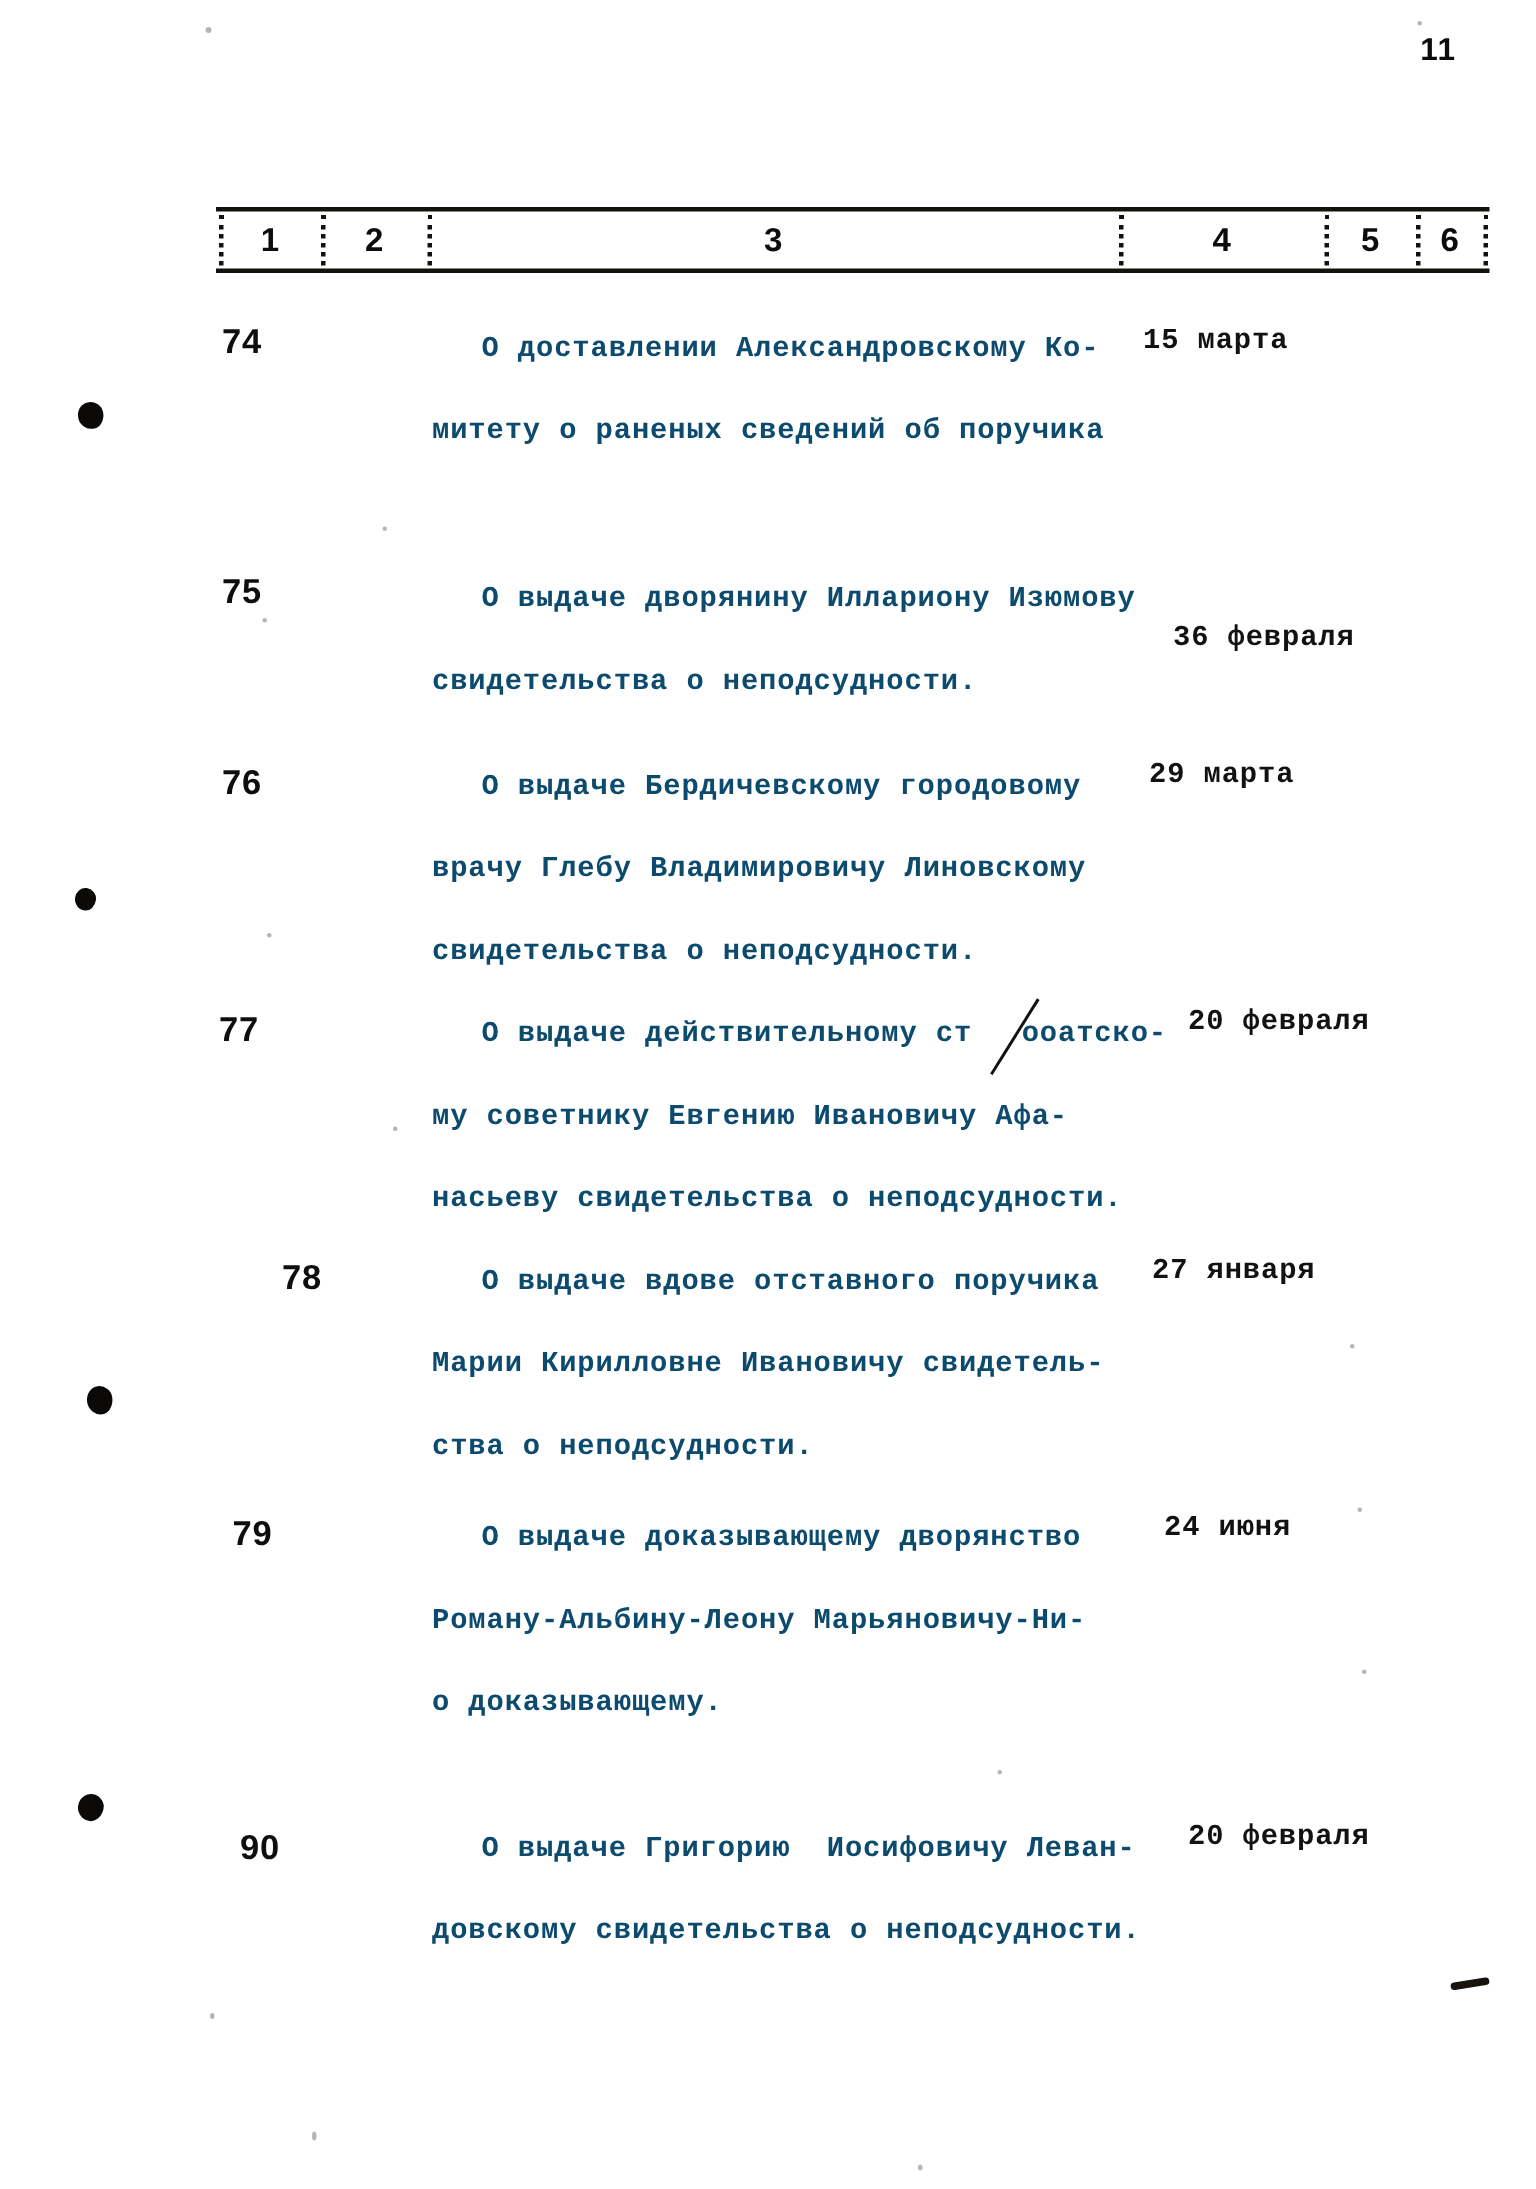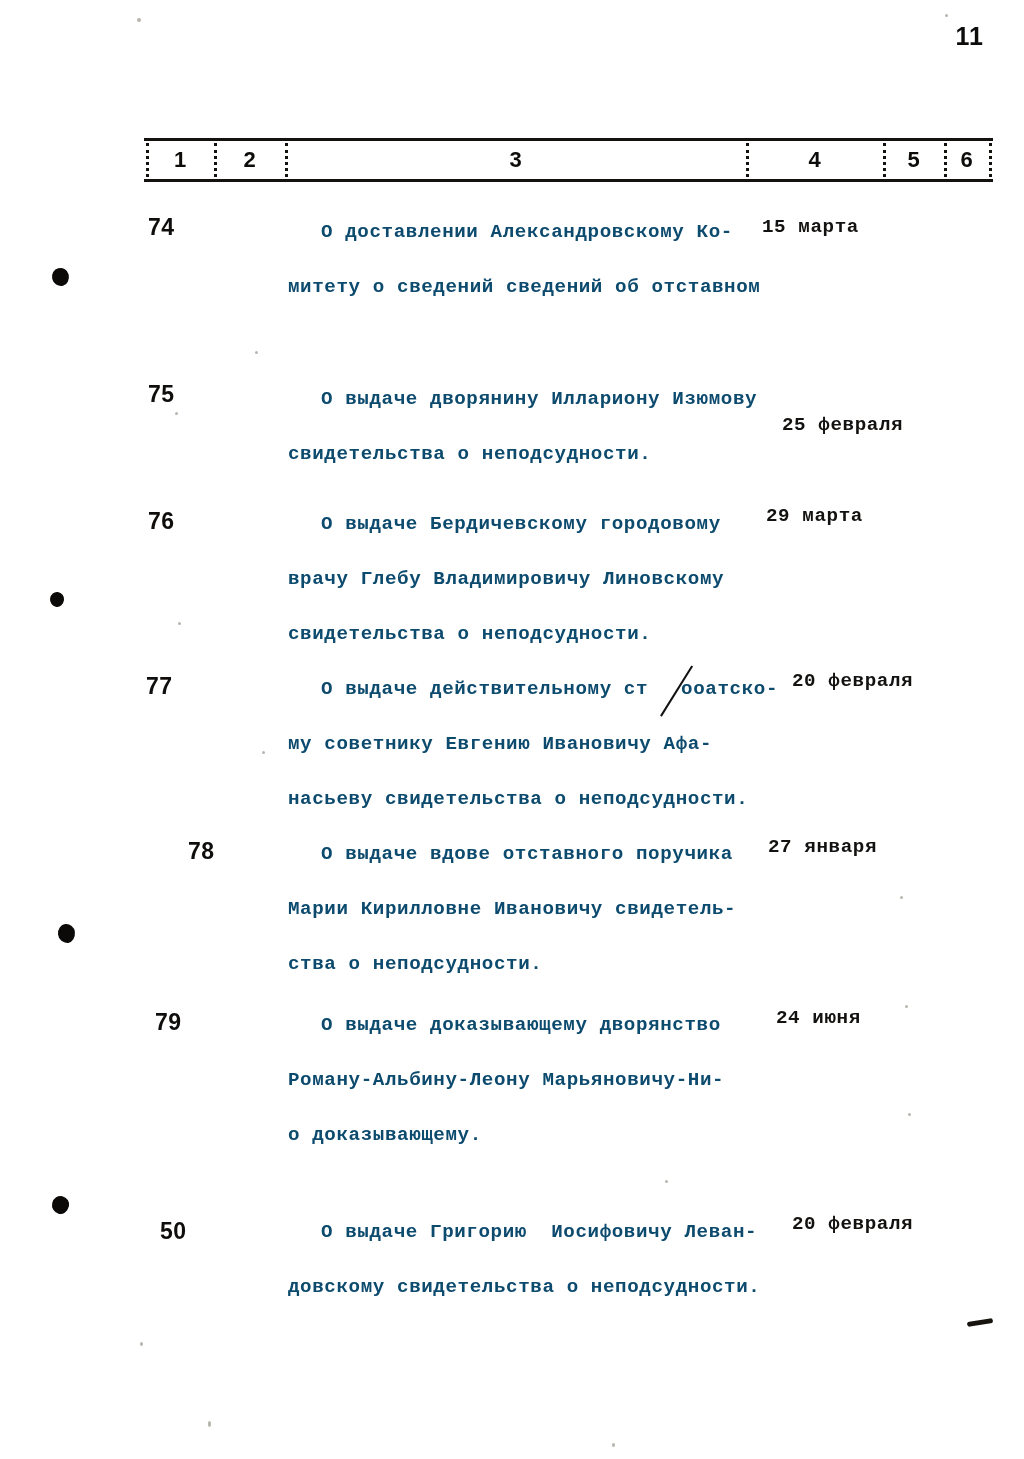--- a/index.html
+++ b/index.html
@@ -14,23 +14,23 @@
     overflow: hidden;
     font-family: "Liberation Mono", "DejaVu Sans Mono", monospace;
     color: #12100e;
     -webkit-font-smoothing: none;
   }
 
   
   #page-number {
     position: absolute;
     top: 22px;
-    right: 40px;
+    right: 53px;
     font-family: "Liberation Sans", sans-serif;
-    font-size: 25px;
+    font-size: 21px;
     font-weight: 700;
     letter-spacing: 1px;
     color: #0d0c0b;
     text-align: center;
   }
 
   
   #column-header-table {
     position: absolute;
     left: 144px;
@@ -154,32 +154,32 @@
   <div class="hcell" style="left:141px; width:461px;">3</div>
   <div class="hcell" style="left:602px; width:137px;">4</div>
   <div class="hcell" style="left:739px; width:61px;">5</div>
   <div class="hcell" style="left:800px; width:45px;">6</div>
 </div>
 
 <div class="entry" style="top:205px;">
   <div class="entry-number" style="left:148px; top:9px;">74</div>
   <div class="entry-lines" style="top:0;">
     <div class="tline indent">О доставлении Александровскому Ко-</div>
-    <div class="tline">митету о сведений сведений об отставном</div>
+    <div class="tline">митету о раненых сведений об поручика</div>
   </div>
   <div class="entry-date" style="left:762px; top:11px;">15 марта</div>
 </div>
 
 <div class="entry" style="top:372px;">
   <div class="entry-number" style="left:148px; top:9px;">75</div>
   <div class="entry-lines" style="top:0;">
     <div class="tline indent">О выдаче дворянину Иллариону Изюмову</div>
     <div class="tline">свидетельства о неподсудности.</div>
   </div>
-  <div class="entry-date" style="left:782px; top:42px;">25 февраля</div>
+  <div class="entry-date" style="left:782px; top:42px;">36 февраля</div>
 </div>
 
 <div class="entry" style="top:497px;">
   <div class="entry-number" style="left:148px; top:11px;">76</div>
   <div class="entry-lines" style="top:0;">
     <div class="tline indent">О выдаче Бердичевскому городовому</div>
     <div class="tline">врачу Глебу Владимировичу Линовскому</div>
     <div class="tline">свидетельства о неподсудности.</div>
   </div>
   <div class="entry-date" style="left:766px; top:8px;">29 марта</div>
@@ -209,21 +209,21 @@
   <div class="entry-number" style="left:155px; top:11px;">79</div>
   <div class="entry-lines" style="top:0;">
     <div class="tline indent">О выдаче доказывающему дворянство</div>
     <div class="tline">Роману-Альбину-Леону Марьяновичу-Ни-</div>
     <div class="tline">о доказывающему.</div>
   </div>
   <div class="entry-date" style="left:776px; top:9px;">24 июня</div>
 </div>
 
 <div class="entry" style="top:1205px;">
-  <div class="entry-number" style="left:160px; top:13px;">50</div>
+  <div class="entry-number" style="left:160px; top:13px;">90</div>
   <div class="entry-lines" style="top:0;">
     <div class="tline indent">О выдаче Григорию  Иосифовичу Леван-</div>
     <div class="tline">довскому свидетельства о неподсудности.</div>
   </div>
   <div class="entry-date" style="left:792px; top:8px;">20 февраля</div>
 </div>
 
 <div class="margin-mark" style="left:52px;  top:268px;  width:17px; height:18px; transform:rotate(-12deg);"></div>
 <div class="margin-mark" style="left:50px;  top:592px;  width:14px; height:15px; transform:rotate(8deg);"></div>
 <div class="margin-mark" style="left:58px;  top:924px;  width:17px; height:19px; transform:rotate(-6deg);"></div>

